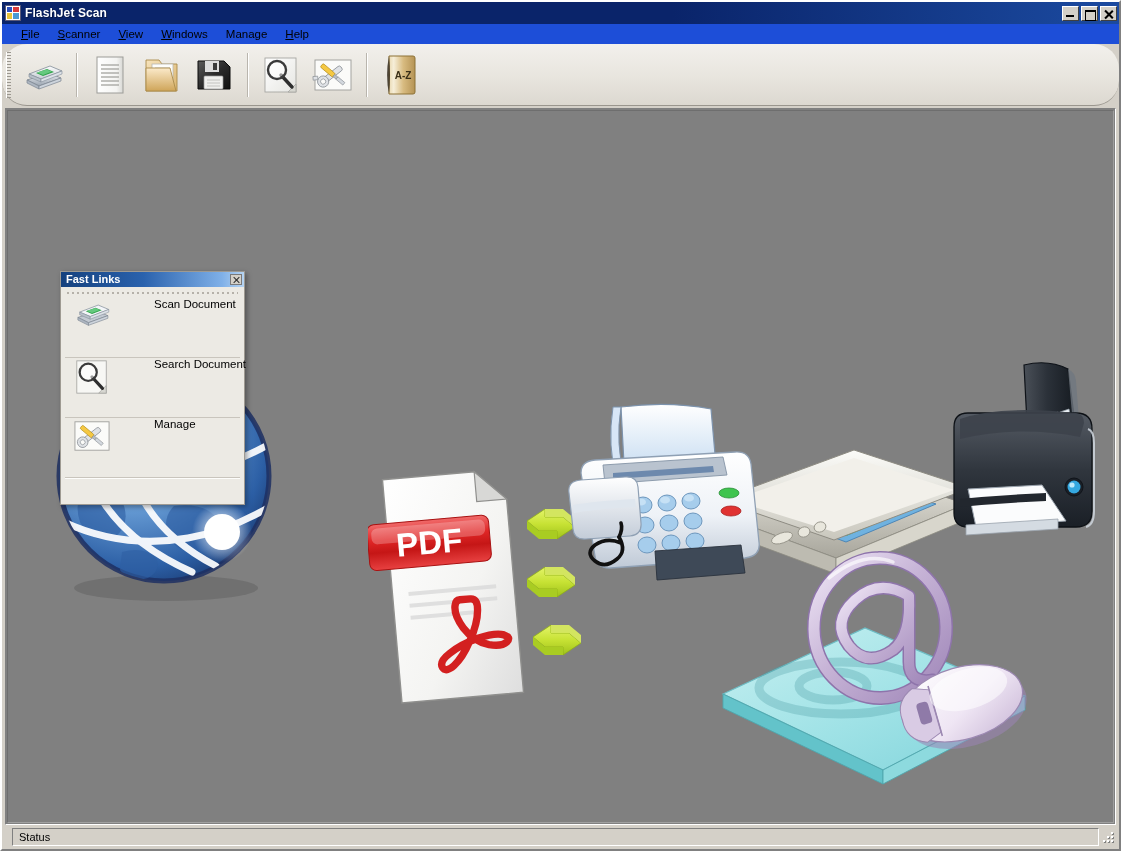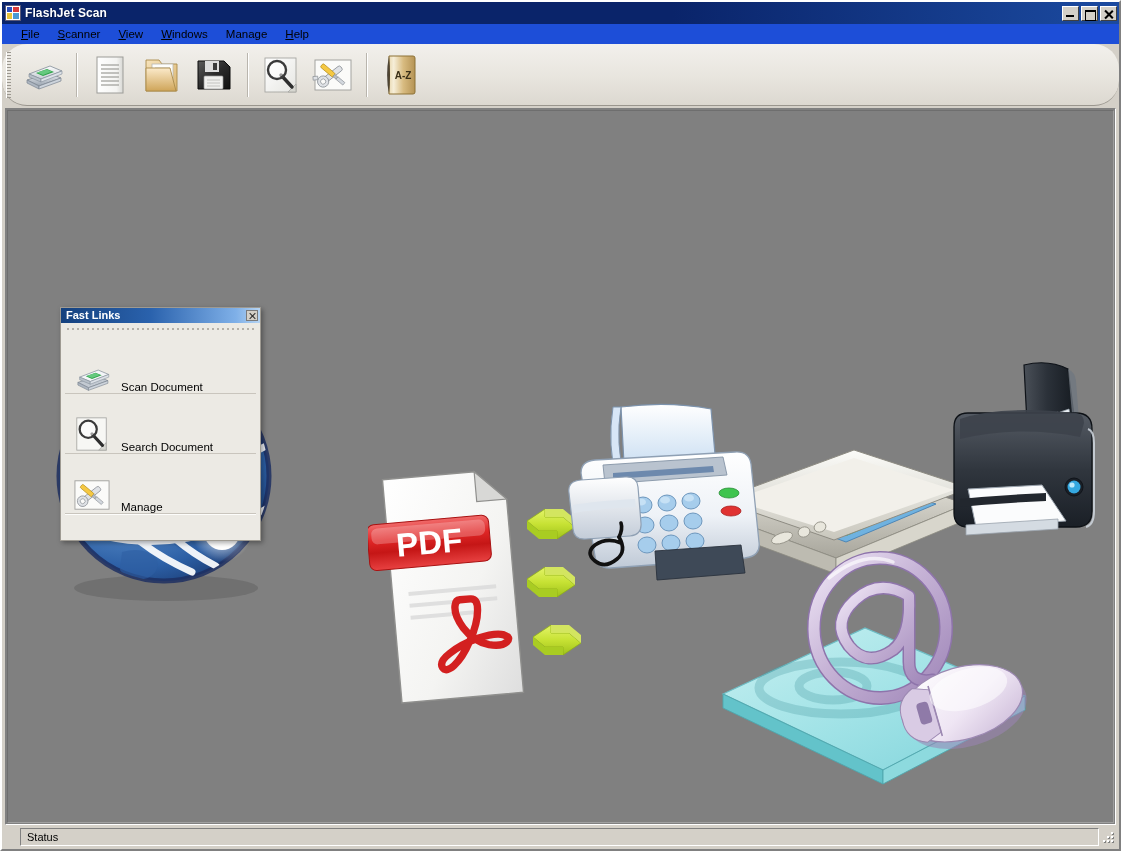--- a/index.html
+++ b/index.html
@@ -167,27 +167,26 @@
 
   
   .printer { left:930px; top:250px; width:195px; height:220px; }
 
   
   .mousepad { left:705px; top:405px; width:320px; height:290px; }
 
   
   .fastlinks {
     left: 52px; top: 160px;
-    width: 201px;
+    width: 185px;
     background:#eceae4;
     border: 1px solid #9e9a92;
     box-shadow: 2px 2px 5px rgba(0,0,0,.35);
     position:absolute;
     z-index: 20;
-    margin-top: 36px;
   }
   .fl-title {
     height: 15px;
     background: linear-gradient(to right, #15417e 0%, #2a62ad 45%, #7fb0e8 88%, #b6d4f2 100%);
     display:flex; align-items:center;
     padding: 0 2px 0 5px;
     color:#fff;
   }
   .fl-title-text {
     font-size: 11px; font-weight:bold; flex:1 1 auto;
@@ -212,40 +211,41 @@
   .fl-dots {
     height: 6px;
     background-image: repeating-linear-gradient(to right,
        #b5b1a9 0 2px, transparent 2px 5px);
     background-position: 0 2px;
     background-repeat: repeat-x;
     background-size: 5px 2px;
     margin: 1px 2px 2px 2px;
   }
   .fl-item {
-    display:flex; align-items:flex-end;
+    display:flex; align-items:flex-start;
     height: 60px;
     border-bottom: 1px solid #c9c5bd;
     padding-left: 4px;
     cursor:default;
+    gap:33px;
   }
   .fl-item-icon { width:46px; flex:0 0 46px; display:flex; align-items:center; justify-content:center;}
   .fl-item-label {
     font-size: 11.5px; color:#000;
     padding-left: 6px;
     white-space:nowrap;
   }
   .fl-footer { height: 22px; border-top:1px solid #fdfdfb; }
 
   
   .statusbar {
     flex: 0 0 20px; height:20px;
     background:#d4d0c8;
     display:flex; align-items:center;
-    margin: 2px 2px 2px 18px;
+    margin: 2px 2px 2px 10px;
     position:relative;
   }
   .status-panel {
     flex: 1 1 auto; height: 18px;
     border: 1px solid;
     border-top-color:#808080; border-left-color:#808080;
     border-right-color:#ffffff; border-bottom-color:#ffffff;
     display:flex; align-items:center;
     padding-left: 6px;
     font-size: 11px; color:#000;

